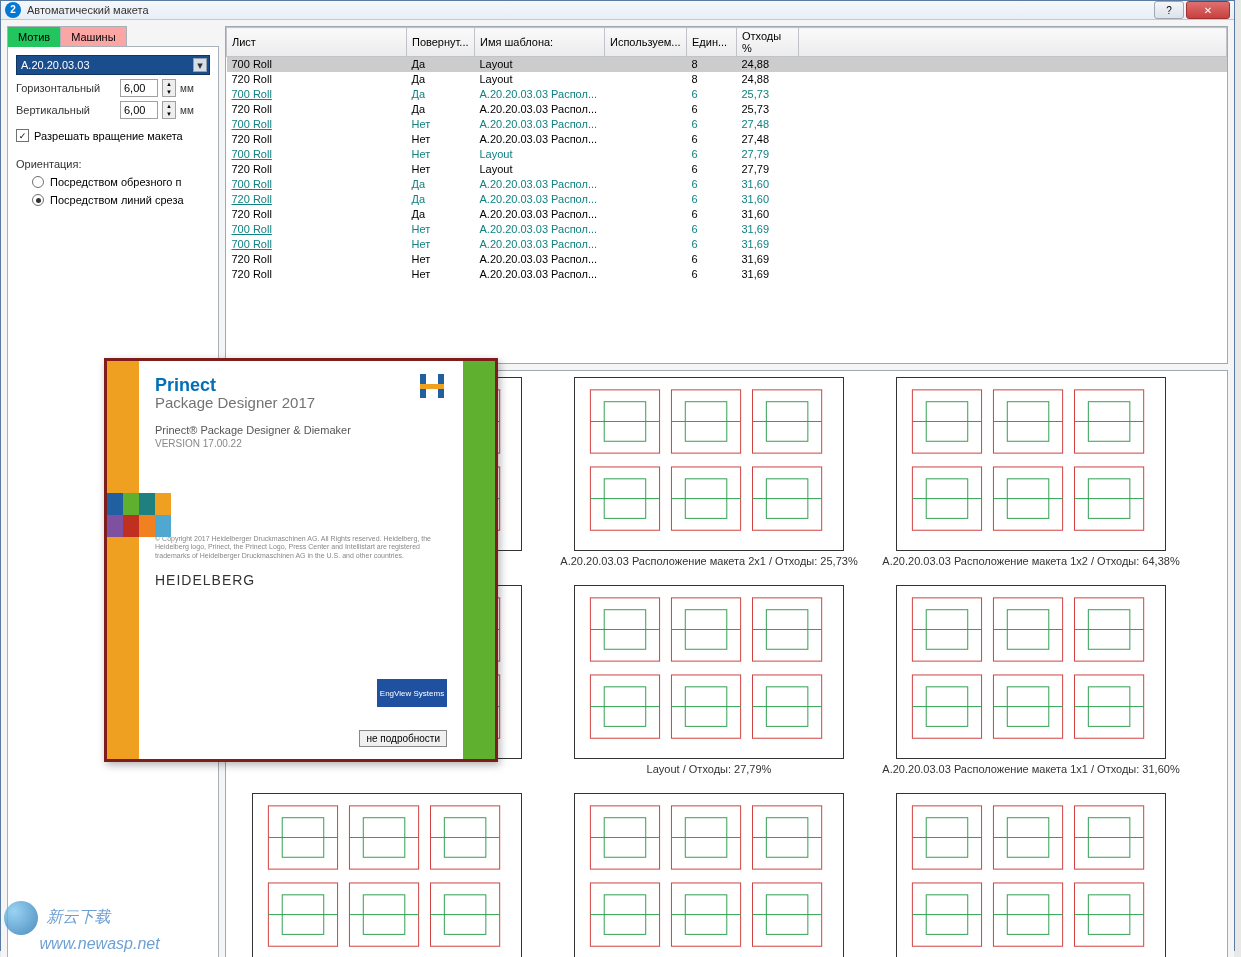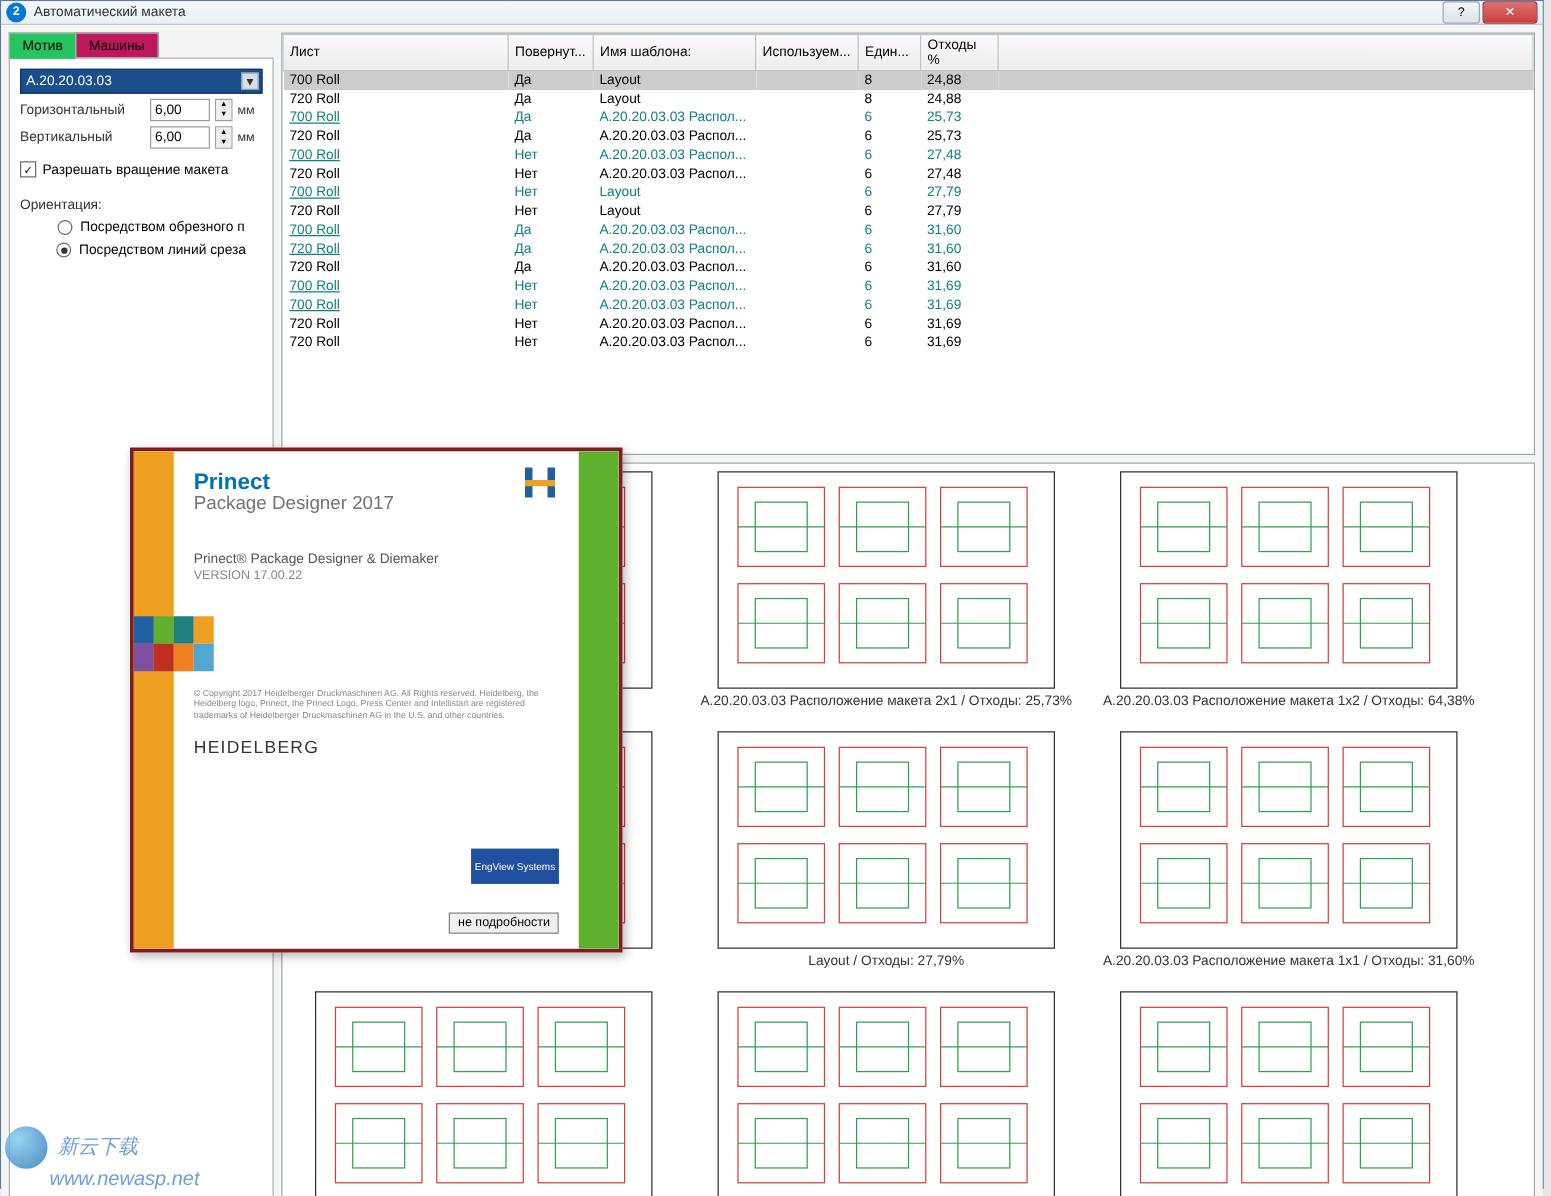--- a/index.html
+++ b/index.html
@@ -54,21 +54,21 @@
 }
 .sidebar {
   width: 212px; display: flex; flex-direction: column;
   gap: 6px;
 }
 .tabs { display: flex; }
 .tab {
   padding: 4px 10px;
   border: 1px solid #a8b0b8;
   border-bottom: none;
-  background: #be185d;
+  background: #fca5a5;
   margin-right: -1px;
 }
 .tab.active { background: #22c55e; z-index: 1; }
 .tabpanel {
   flex: 1; border: 1px solid #a8b0b8; background: #fff;
   padding: 8px; position: relative;
   margin-top: -1px;
 }
 .combo {
   width: 100%; height: 20px;
@@ -82,34 +82,34 @@
   background: #d8dee6; border: 1px solid #90a0b0;
   display: flex; align-items: center; justify-content: center;
   color: #333;
 }
 .formrow {
   display: flex; align-items: center; margin-top: 4px;
   gap: 4px;
 }
 .formrow .label { width: 100px; color: #333; }
 .formrow .numfield {
-  width: 48px; height: 18px; border: 1px solid #a0a0a0;
+  width: 38px; height: 18px; border: 1px solid #a0a0a0;
   display: flex; align-items: center; padding: 0 3px;
 }
 .spinner {
   width: 14px; height: 18px; border: 1px solid #a0a0a0;
   display: flex; flex-direction: column;
 }
 .spinner div { flex:1; text-align:center; font-size:6px; line-height:8px; background:#eee; }
 .unit { font-size: 10px; color: #333; }
 .chkrow { display: flex; align-items: center; gap: 5px; margin-top: 10px; }
 .chkbox { width:13px; height:13px; border:1px solid #707070; background:#fff;
   display:flex; align-items:center; justify-content:center; font-size:9px; }
 .section-label { margin-top: 16px; color:#333; }
-.radiorow { display:flex; align-items:center; gap:6px; margin-top:6px; padding-left: 16px; justify-content: center; }
+.radiorow { display:flex; align-items:center; gap:6px; margin-top:6px; padding-left: 16px; }
 .radio { width:12px; height:12px; border:1px solid #707070; border-radius:50%; background:#fff;
   display:flex; align-items:center; justify-content:center; }
 .radio.sel::after { content:''; width:5px; height:5px; border-radius:50%; background:#333; }
 
 .main {
   flex:1; display:flex; flex-direction:column; gap:6px;
   min-width: 0;
 }
 .table-wrap {
   height: 338px;
@@ -159,21 +159,21 @@
 }
 .s-orange { background:#f0a020; }
 .s-green { background:#60b030; }
 .about .mid { flex:1; padding: 14px 16px 10px; display:flex; flex-direction:column; position:relative; }
 .about .logo-h {
   position:absolute; top:10px; right:16px;
   width:30px; height:30px;
 }
 .about .brand-line { color:#0070b8; font-weight:bold; font-size:18px; }
 .about .brand-sub { color:#737373; font-size:15px; margin-top:-2px; }
-.about .prod { margin-top:30px; color:#555; font-size:11px; }
+.about .prod { margin-top:13px; color:#555; font-size:11px; }
 .about .ver { color:#888; font-size:10px; margin-top:2px; }
 .about .copy { margin-top:86px; color:#888; font-size:7px; line-height:1.2; }
 .about .heidel { margin-top:12px; color:#333; font-family:Arial; font-size:14px; letter-spacing:1px; }
 .about .btn-detail {
   position:absolute; bottom:12px; right:16px;
   font-size:10px; padding:2px 6px; border:1px solid #888; background:#f0f0f0;
 }
 .about .enview {
   position:absolute; right:16px; bottom:52px;
   width:70px; height:28px; border:1px solid #2050a0;

